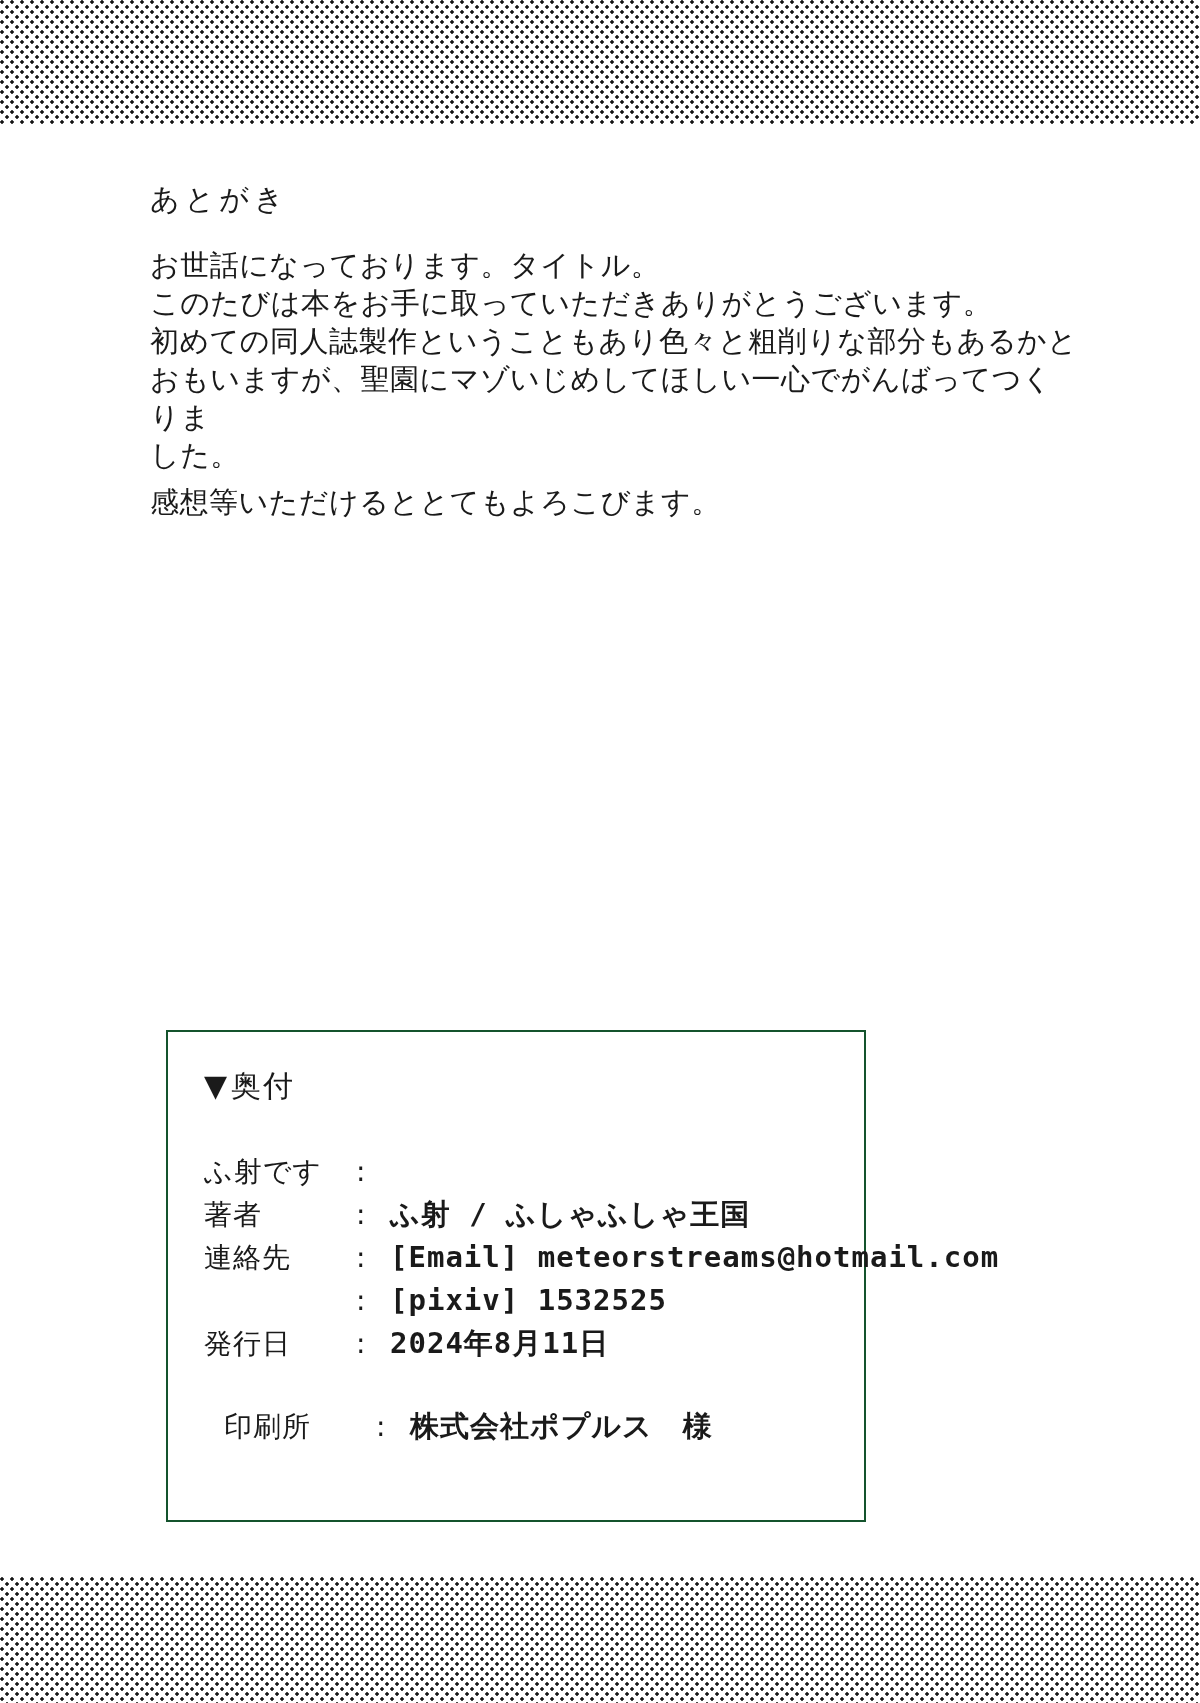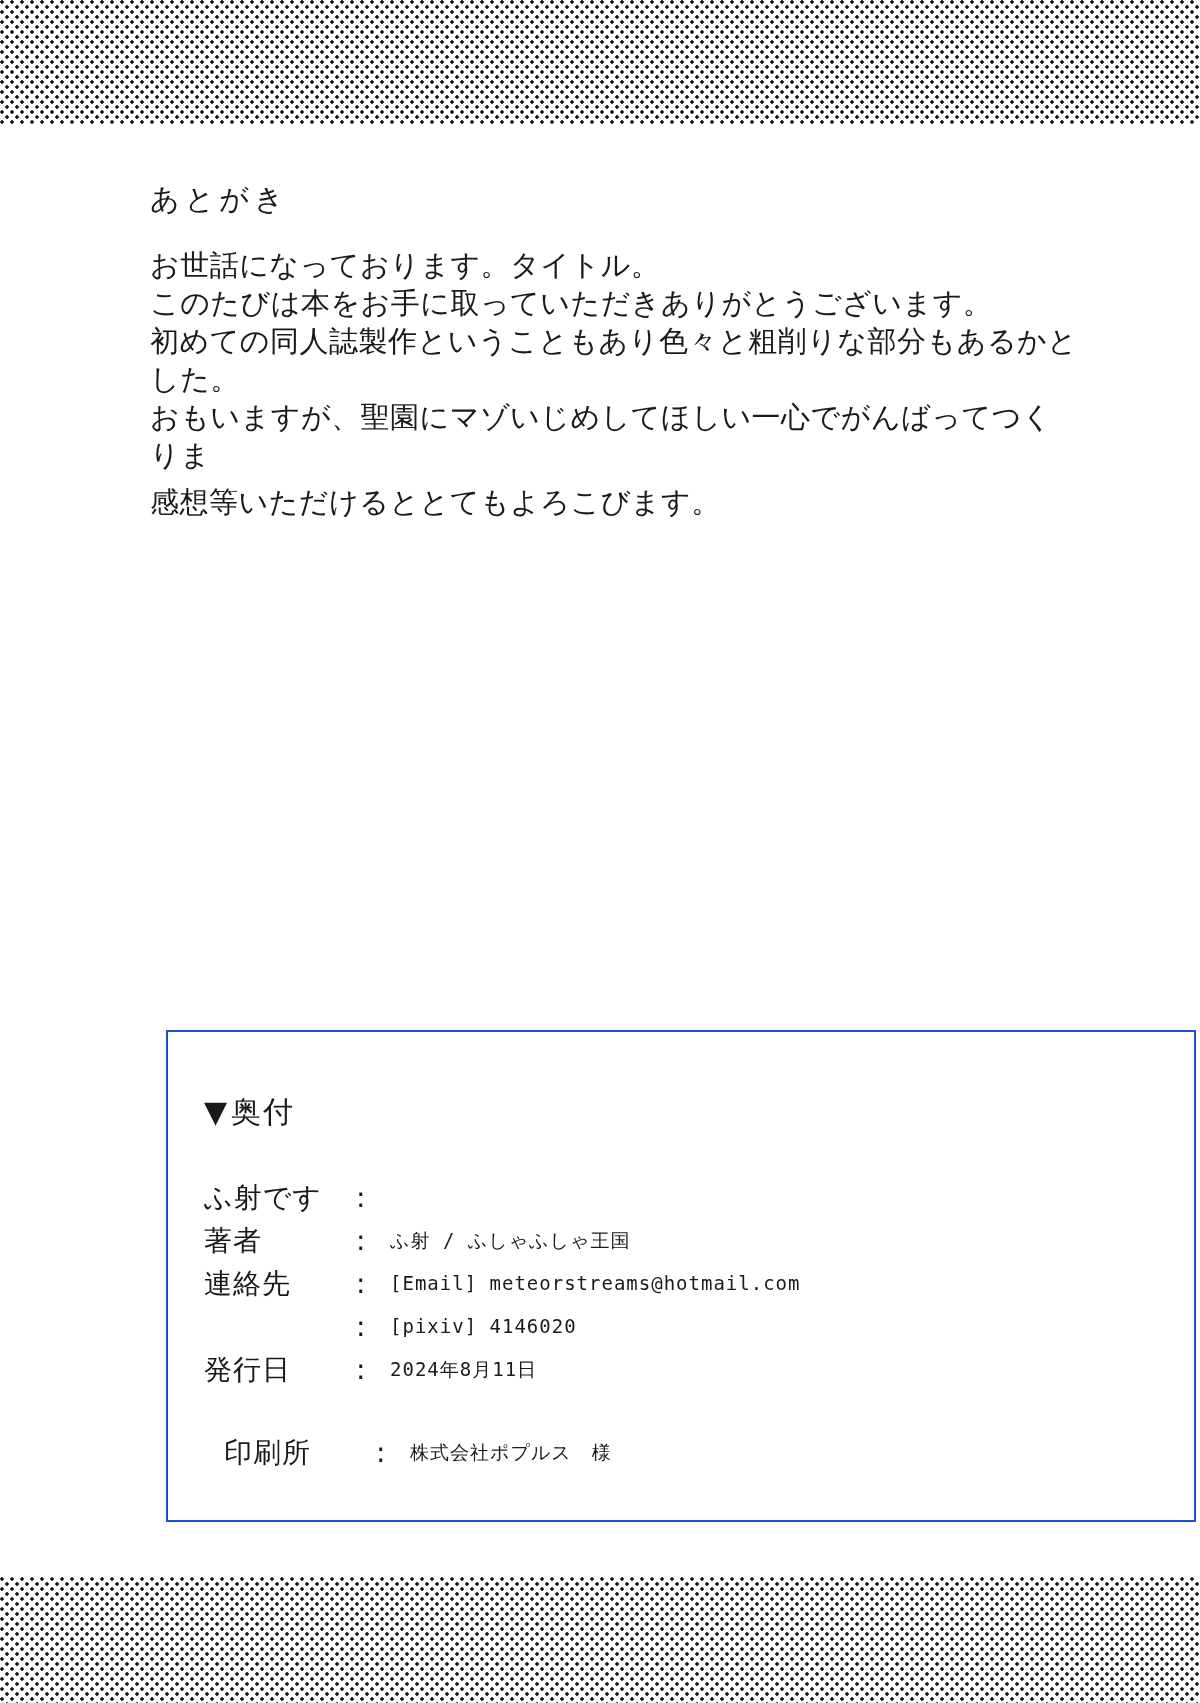--- a/index.html
+++ b/index.html
@@ -42,63 +42,64 @@
     letter-spacing: 5px;
     margin-bottom: 28px;
   }
   .afterword-para2 { margin-top: 9px; }
 
   
   .colophon {
     position: absolute;
     left: 166px;
     top: 1030px;
-    width: 1030px;
+    width: 700px;
     height: 492px;
     box-sizing: border-box;
-    border: 2px solid #1d4ed8;
-    padding: 62px 20px 0 36px;
+    border: 2px solid #14532d;
+    padding: 36px 20px 0 36px;
     font-size: 28px;
   }
   .colophon-heading {
     font-size: 30px;
     line-height: 36px;
     margin-bottom: 46px;
     letter-spacing: 2px;
   }
   .colophon-heading .tri { margin-right: 2px; }
   .colophon-rows { display: block; }
   .colophon-row {
     display: grid;
     grid-template-columns: 152px 34px auto;
     line-height: 43px;
     letter-spacing: 1px;
   }
   .colophon-row .label { white-space: pre; }
   .colophon-row .sep { text-align: left; }
   .colophon-row .value {
     font-family: "DejaVu Sans Mono", "DejaVu Sans", monospace;
-    font-size: 19px;
+    font-size: 29px;
     white-space: pre;
+    font-weight: bold;
   }
   .colophon-row.printer-row { margin-top: 40px; margin-left: 20px; }
 </style>
 </head>
 <body>
 
 <div class="halftone band-top"></div>
 
 <div class="afterword">
   <div class="afterword-heading">あとがき</div>
   <div class="afterword-para1">
     <div>お世話になっております。タイトル。</div>
     <div>このたびは本をお手に取っていただきありがとうございます。</div>
     <div>初めての同人誌製作ということもあり色々と粗削りな部分もあるかと</div>
+    <div>おもいますが、聖園にマゾいじめしてほしい一心でがんばってつくりま</div>
     <div>した。</div>
-    <div>おもいますが、聖園にマゾいじめしてほしい一心でがんばってつくりま</div>
   </div>
   <div class="afterword-para2">感想等いただけるととてもよろこびます。</div>
 </div>
 
 <div class="colophon">
   <div class="colophon-heading">
     <span class="tri">▼</span><span>奥付</span>
   </div>
   <div class="colophon-rows">
     <div class="colophon-row">
@@ -116,21 +117,21 @@
       <span class="sep">:</span>
       <span class="value">[Email] meteorstreams@hotmail.com</span>
     </div>
     <div class="colophon-row">
       <span class="label"></span>
       <span class="sep"></span>
     </div>
     <div class="colophon-row">
       <span class="label"></span>
       <span class="sep">:</span>
-      <span class="value">[pixiv] 4146020</span>
+      <span class="value">[pixiv] 1532525</span>
     </div>
     <div class="colophon-row">
       <span class="label">発行日</span>
       <span class="sep">:</span>
       <span class="value">2024年8月11日</span>
     </div>
     <div class="colophon-row printer-row">
       <span class="label">印刷所</span>
       <span class="sep">:</span>
       <span class="value">株式会社ポプルス　様</span>

